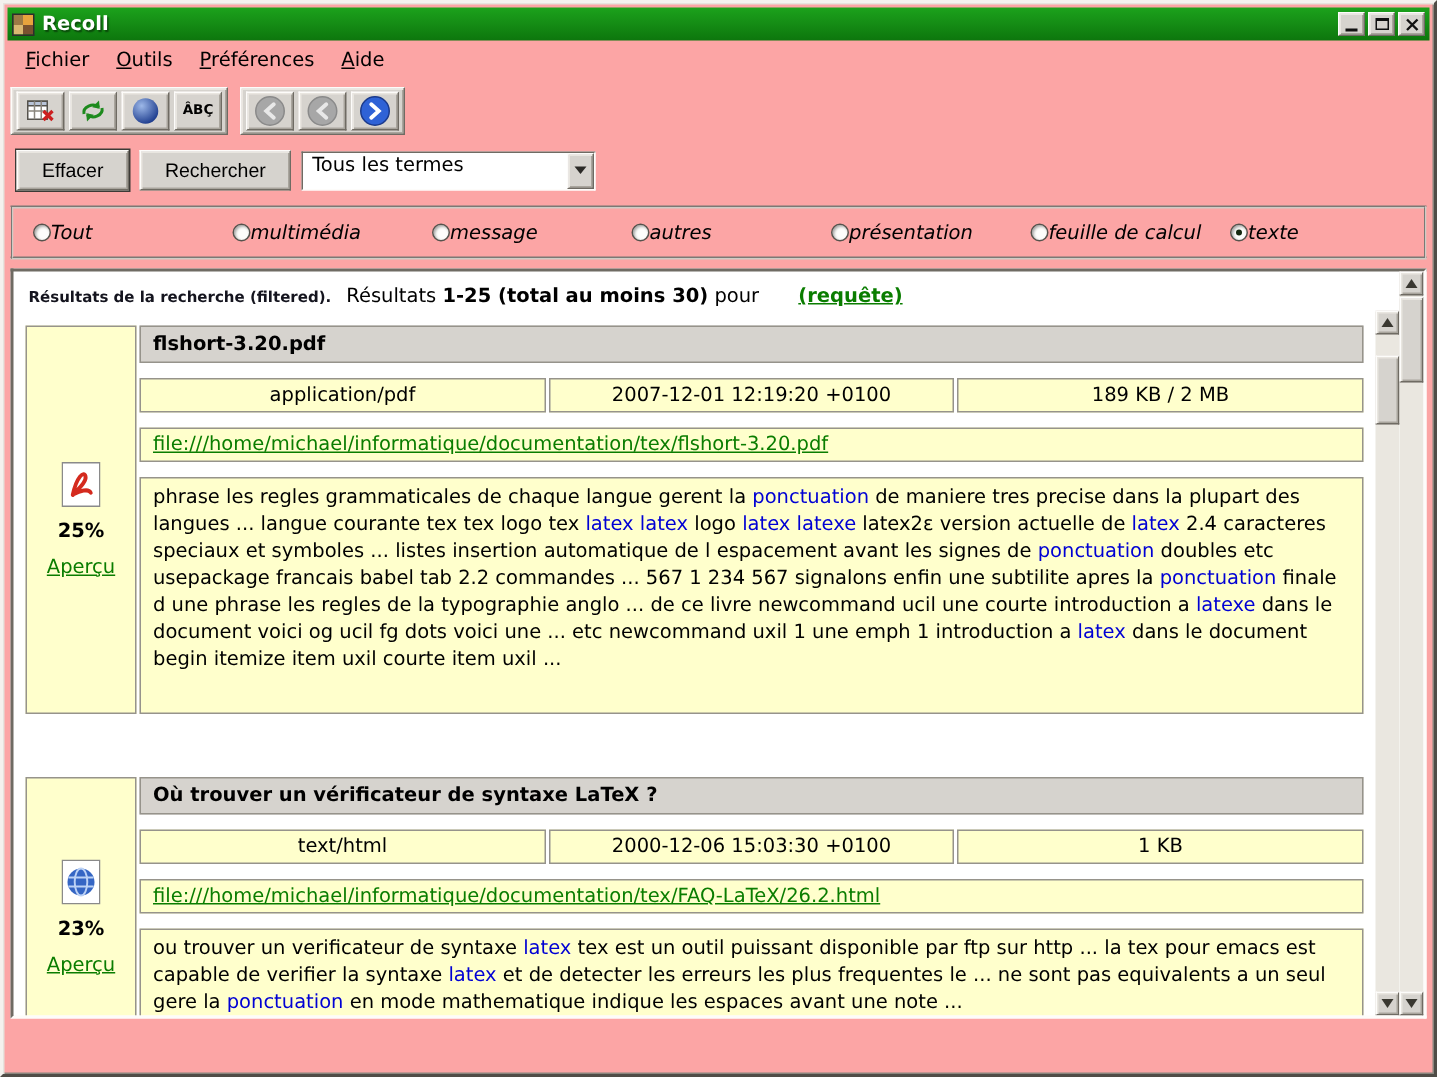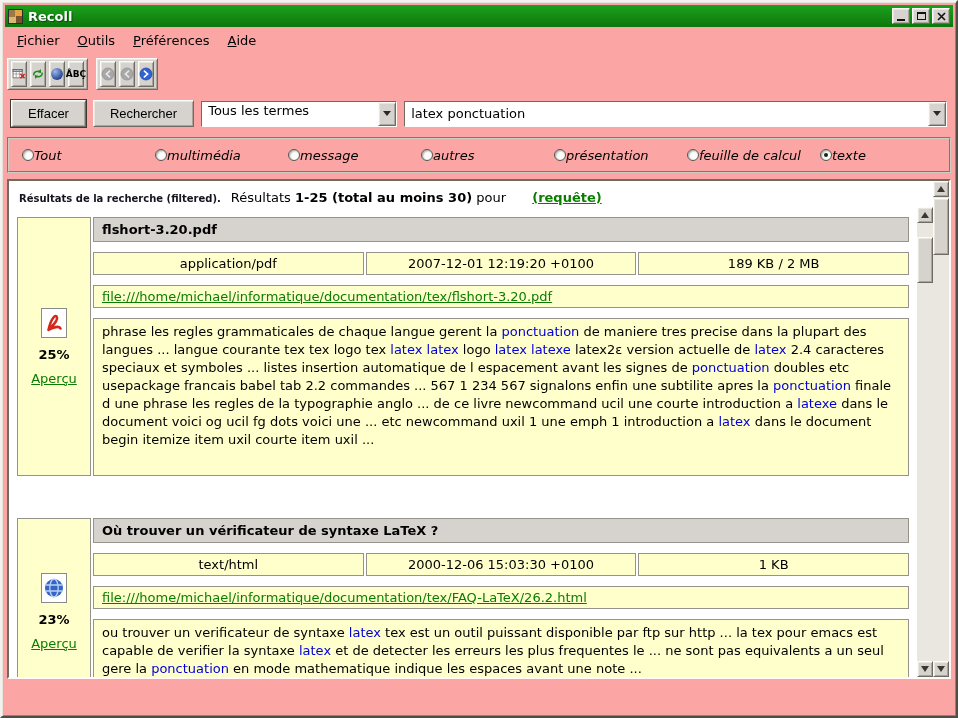--- a/index.html
+++ b/index.html
@@ -22,21 +22,21 @@
   .win-btn { width: 18px; height: 16px; display: flex; align-items: center; justify-content: center; }
   .glyph-min { width: 8px; height: 2px; background: #111; margin-top: 8px; }
   .glyph-max { width: 9px; height: 8px; border: 1px solid #111; border-top-width: 2px; }
 
   .menubar { flex: 0 0 26px; display: flex; gap: 2px; padding: 3px 4px; }
   .menu-item { padding: 3px 8px; }
   .accel { text-decoration: underline; }
 
   .toolbar { flex: 0 0 36px; display: flex; align-items: center; gap: 8px; padding: 4px 2px; }
   .tool-group { display: flex; gap: 3px; padding: 2px 3px; }
-  .tool-btn { width: 16px; height: 26px; display: flex; align-items: center; justify-content: center; }
+  .tool-btn { width: 32px; height: 26px; display: flex; align-items: center; justify-content: center; }
   .abc-label { font-size: 9px; font-weight: bold; }
 
   .search-row { flex: 0 0 38px; display: flex; align-items: center; gap: 7px; padding: 6px 6px 5px; }
   .btn { height: 27px; padding: 0 16px; display: flex; align-items: center; justify-content: center; font-size: 13px; }
   .btn.default { box-shadow: inset 1px 1px 0 #e9e6e0, inset -1px -1px 0 #a9a59d, 0 0 0 1px #3c3a36; text-align: center; }
   .combo { display: flex; height: 26px; width: 196px; background: #fff; }
   .combo-value { flex: 1; padding: 1px 6px; white-space: nowrap; overflow: hidden; }
   .combo-btn { width: 18px; flex: 0 0 18px; display: flex; align-items: center; justify-content: center; }
   .tri-down { width: 0; height: 0; border-left: 4px solid transparent; border-right: 4px solid transparent; border-top: 5px solid #2b2a27; }
   .query-combo { flex: 1; display: flex; height: 26px; background: #fff; }
@@ -171,26 +171,20 @@
 
   <div class="search-row">
     <button class="btn out default">Effacer</button>
     <button class="btn out">Rechercher</button>
     <div class="combo in">
       <span class="combo-value">Tous les termes</span>
       <span class="combo-btn out">
           <span class="tri-down"></span>
         </span>
     </div>
-    <div class="query-combo in">
-      <input class="query-input" type="text" value="latex ponctuation" style="">
-      <span class="combo-btn out">
-          <span class="tri-down"></span>
-        </span>
-    </div>
   </div>
 
   <div class="filter-bar">
       <div class="filter-item">
         <span class="radio"></span>
         <span>Tout</span>
       </div>
       <div class="filter-item">
         <span class="radio"></span>
         <span>multimédia</span>

